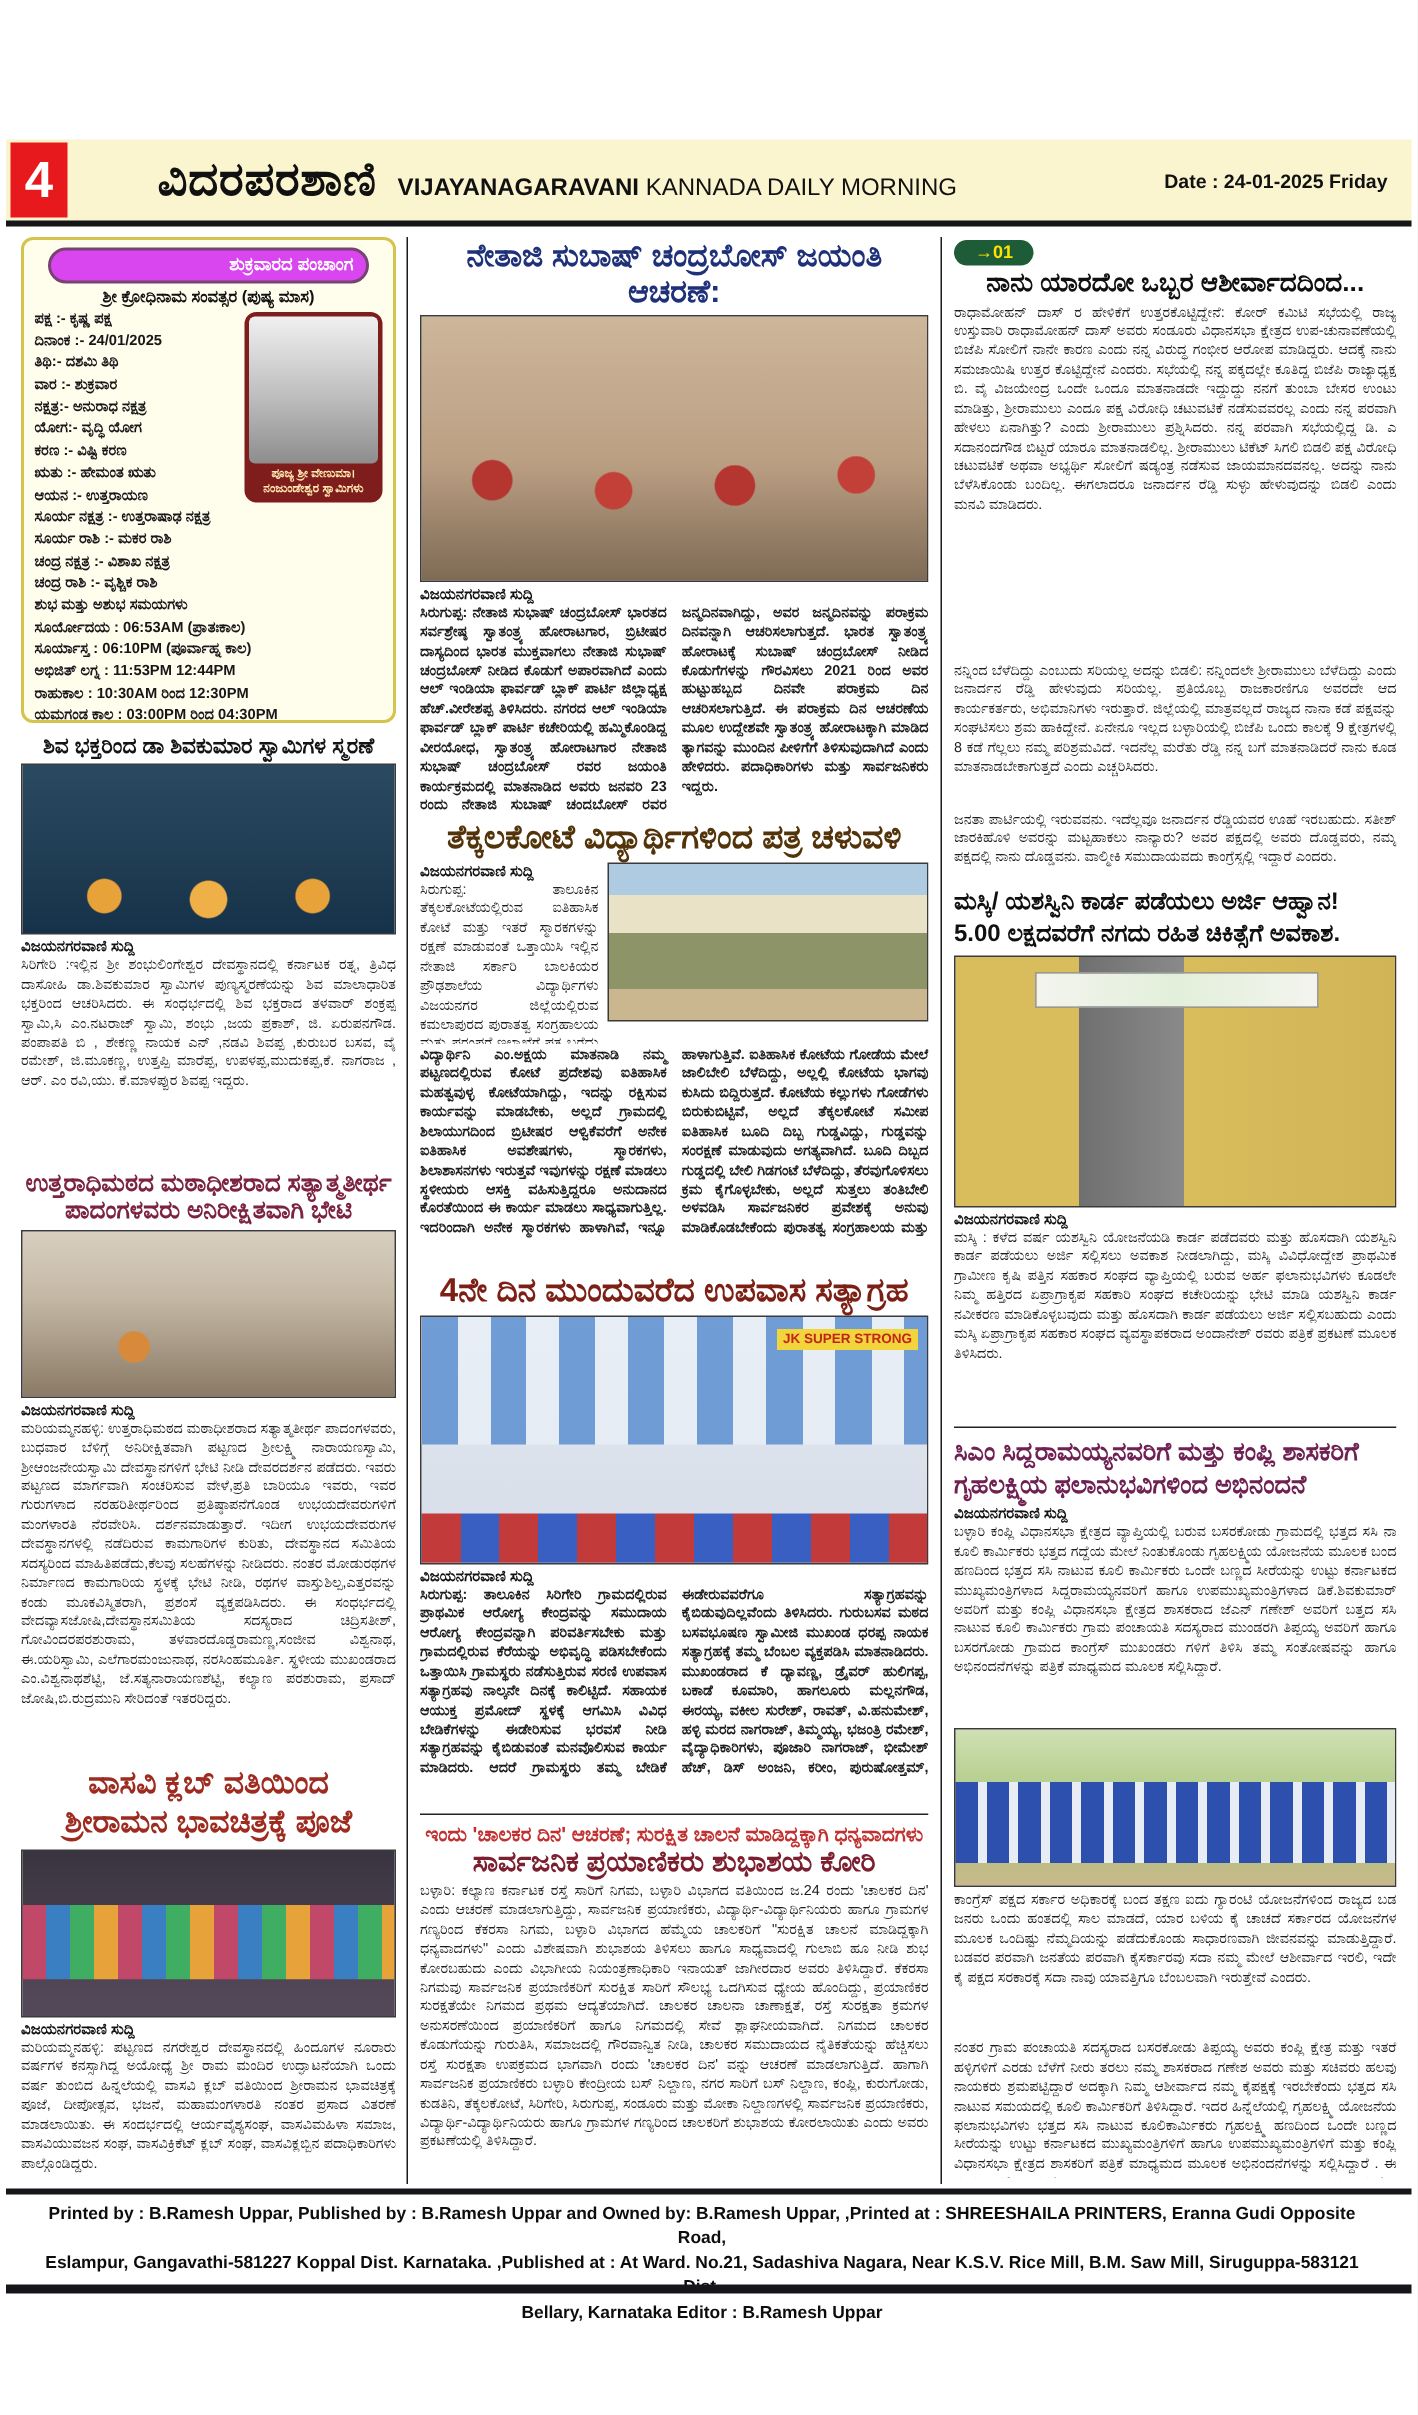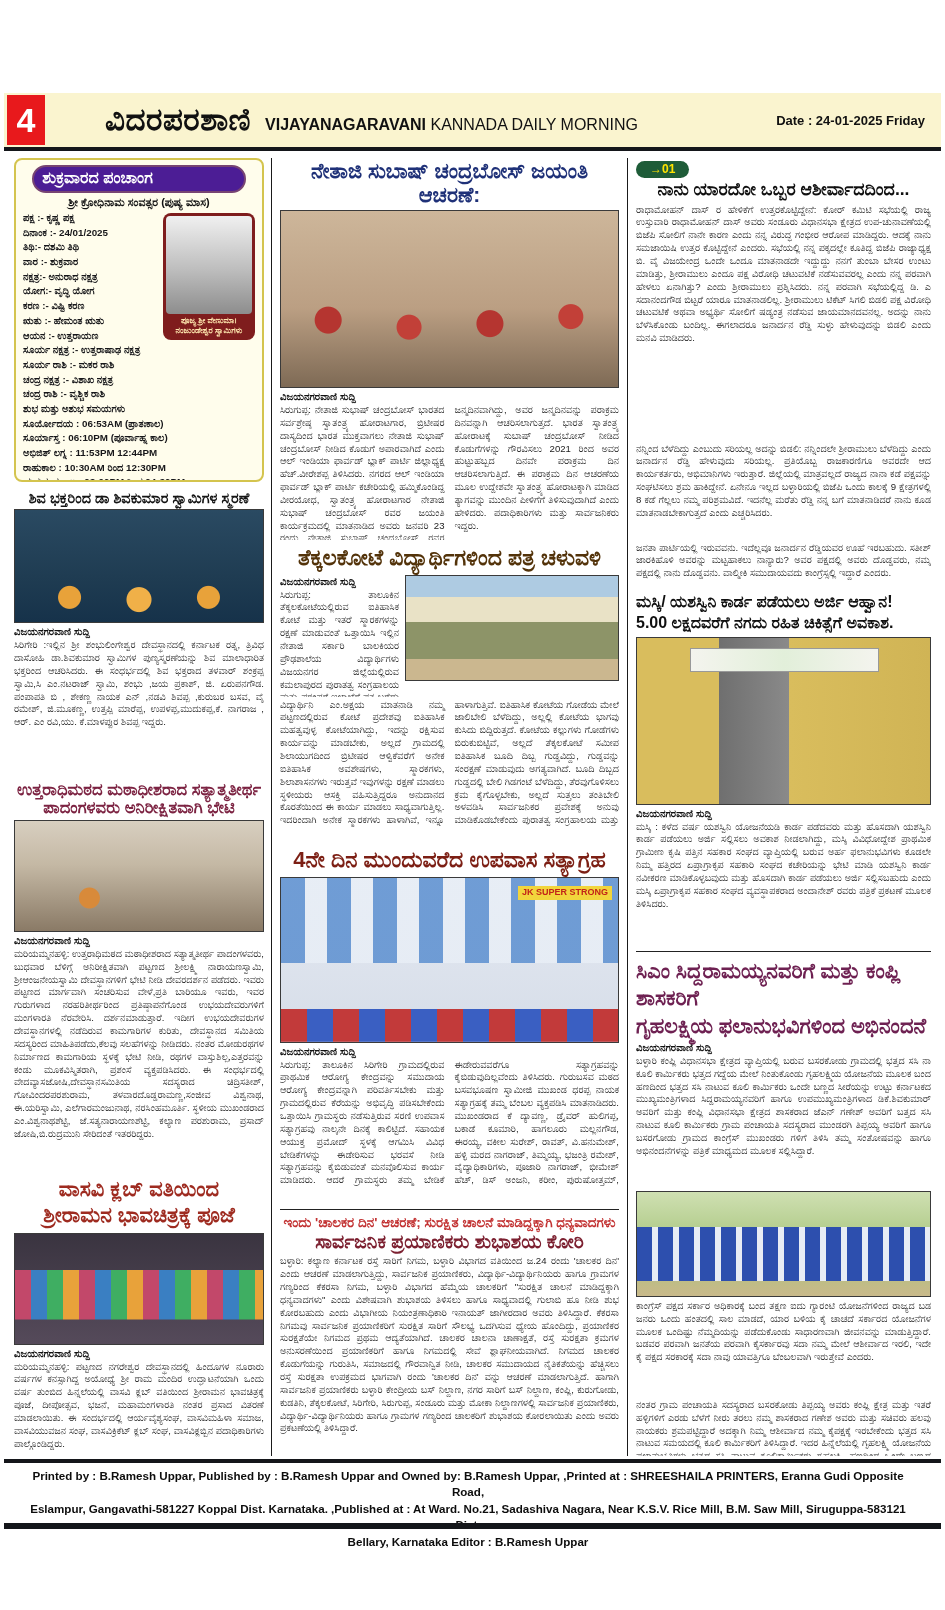--- a/index.html
+++ b/index.html
@@ -17,21 +17,21 @@
 
   
   .content { position:absolute; top:158px; left:14px; right:14px; height:1298px; display:flex; }
   .col { height:100%; overflow:hidden; }
   .col-left  { width:258px; padding-right:7px; border-right:1.5px solid #1a1a1a; }
   .col-mid   { width:356px; padding:0 8px; border-right:1.5px solid #1a1a1a; }
   .col-right { flex:1; padding-left:8px; }
 
   .byline { font-weight:bold; font-size:10px; color:#111; margin:3px 0 1px; }
   .body-txt { font-size:9.6px; line-height:1.34; color:#1c1c1c; text-align:justify; overflow:hidden; }
-  .two-col { column-count:2; column-gap:10px; }
+  .two-col { column-count:2; column-gap:10px;font-weight:bold; }
   .rule { border-top:1.5px solid #222; margin:5px 0; }
 
   
   .ph { position:relative; border:1px solid #3a3a3a; overflow:hidden; width:100%; }
   .ph-netaji { height:178px; background:
       radial-gradient(circle at 14% 62%, #b53530 0 13px, rgba(0,0,0,0) 14px),
       radial-gradient(circle at 38% 66%, #c24038 0 12px, rgba(0,0,0,0) 13px),
       radial-gradient(circle at 62% 64%, #b53530 0 13px, rgba(0,0,0,0) 14px),
       radial-gradient(circle at 86% 60%, #c24038 0 12px, rgba(0,0,0,0) 13px),
       linear-gradient(180deg,#cdb69a 0%,#bb9f83 55%,#7e6a55 100%); }
@@ -67,27 +67,27 @@
   .hl-netaji    { color:#1f3178; font-size:21px; margin:1px 0 4px; }
   .hl-thekkala  { color:#53330a; font-size:22px; margin:6px 0 2px; }
   .hl-upavasa   { color:#7c1f14; font-size:22px; margin:6px 0 4px; }
   .hl-chal-top  { color:#c23131; font-size:13.5px; margin-top:4px; }
   .hl-chal-main { color:#7c2030; font-size:19px; margin:1px 0 3px; }
   .hl-shiva     { color:#141414; font-size:14.5px; margin:2px 0 3px; }
   .hl-uttaradhi { color:#7c2342; font-size:16.5px; margin:4px 0 3px; }
   .hl-vasavi    { color:#9e2b20; font-size:21px; margin:16px 0 4px; line-height:1.25; }
   .hl-ashirvada { color:#101010; font-size:17.5px; margin:2px 0 4px; }
   .hl-masti     { color:#101010; font-size:16px; text-align:left; line-height:1.3; margin:2px 0 3px; }
-  .hl-cm        { color:#6e2152; font-size:21px; text-align:left; line-height:1.3; margin:2px 0 2px; }
+  .hl-cm        { color:#6e2152; font-size:17px; text-align:left; line-height:1.3; margin:2px 0 2px; }
 
   .badge-01 { display:inline-block; background:#1e5c38; color:#ffe400; font-weight:bold; font-size:12px; padding:1px 14px 2px; border-radius:10px; }
 
   
   .panchanga { height:324px; background:#FFFDEC; border:2px solid #d4c44e; border-radius:8px; padding:5px 7px; overflow:hidden; }
-  .pan-title { background:#4c1d95; border:2px solid #774472; color:#fff; font-weight:bold; font-size:16px; text-align:left; border-radius:18px; padding:2px 8px 4px; width:92%; margin:0 auto 3px; }
+  .pan-title { background:#d946ef; border:2px solid #774472; color:#fff; font-weight:bold; font-size:12px; text-align:right; border-radius:18px; padding:2px 8px 4px; width:92%; margin:0 auto 3px; }
   .pan-sub { font-weight:bold; font-size:11px; text-align:center; color:#111; margin-bottom:2px; }
   .pan-photo-wrap { float:right; width:92px; background:#7f1d1d; border-radius:8px; padding:3px; margin:2px 0 2px 5px; }
   .pan-caption { color:#ffe9b0; font-size:8px; text-align:center; line-height:1.3; padding-top:2px; font-weight:bold; }
   .pan-row { font-size:9.8px; font-weight:bold; color:#17171a; line-height:1.5; }
 
   
   .footer-rule { position:absolute; top:1459px; left:4px; right:4px; height:4px; background:#14161a; }
   .footer-text { position:absolute; top:1468px; left:24px; right:33px; text-align:center; font-weight:bold; font-size:11.6px; line-height:1.42; color:#0d0d0d; }
   .footer-bottom { position:absolute; top:1523px; left:4px; right:4px; height:6px; background:#14161a; }
 

